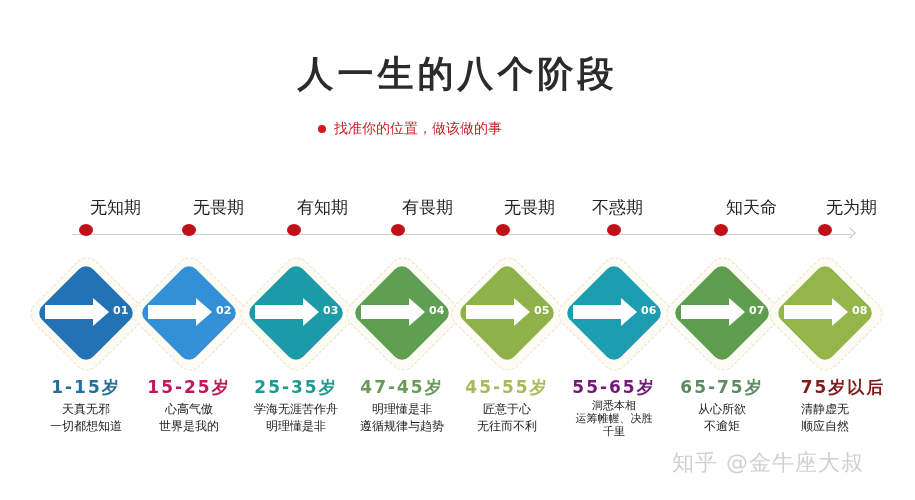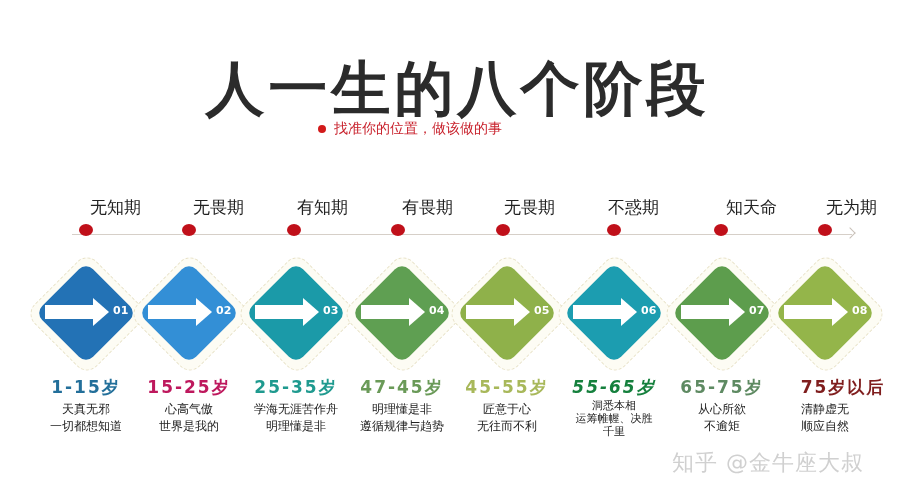--- a/index.html
+++ b/index.html
@@ -4,21 +4,21 @@
   <style>
     html, body { margin: 0; padding: 0; }
     body {
       width: 915px; height: 500px; overflow: hidden;
       background: #ffffff;
       font-family: "DejaVu Sans", "Liberation Sans", sans-serif;
       position: relative;
     }
     .title {
       position: absolute; left: 0; width: 915px; top: 50px;
-      text-align: center; font-size: 59px; font-weight: bold;
+      text-align: center; font-size: 36px; font-weight: bold;
       color: #2b2b2b; letter-spacing: 4px;
     }
     .subtitle {
       position: absolute; left: 318px; top: 120px;
       font-size: 14px; color: #c8202b;
       display: flex; align-items: center;
     }
     .subtitle .dot {
       width: 8px; height: 8px; border-radius: 50%;
       background: #d21a1a; margin-right: 8px;
@@ -159,30 +159,30 @@
       <div class="diamond" style="background:#8fb14a"></div>
       <div class="arrow-body"></div>
       <div class="arrow-head"></div>
       <div class="num">05</div>
     </div>
     <div class="age" style="left: 507px; color: rgb(168, 184, 90);">45-55岁</div>
     <div class="desc" style="left: 507px;">
       <div>匠意于心</div>
       <div>无往而不利</div>
     </div>
-    <div class="stage-name" style="left: 604px;">不惑期</div>
+    <div class="stage-name" style="left: 588px;">不惑期</div>
     <div class="stage-dot" style="left: 614px;"></div>
     <div class="diamond-wrap" style="left: 614px;">
       <div class="diamond-halo"></div>
       <div class="diamond" style="background:#1c9db0"></div>
       <div class="arrow-body"></div>
       <div class="arrow-head"></div>
       <div class="num">06</div>
     </div>
-    <div class="age" style="left: 614px; color: #15803d; font-style: italic;">55-65岁</div>
+    <div class="age" style="left: 614px; color: #701a75;">55-65岁</div>
     <div class="desc small" style="left: 614px;">
       <div>洞悉本相</div>
       <div>运筹帷幄、决胜</div>
       <div>千里</div>
     </div>
     <div class="stage-name" style="left: 722px;">知天命</div>
     <div class="stage-dot" style="left: 721px;"></div>
     <div class="diamond-wrap" style="left: 722px;">
       <div class="diamond-halo"></div>
       <div class="diamond" style="background:#5d9d4d"></div>

